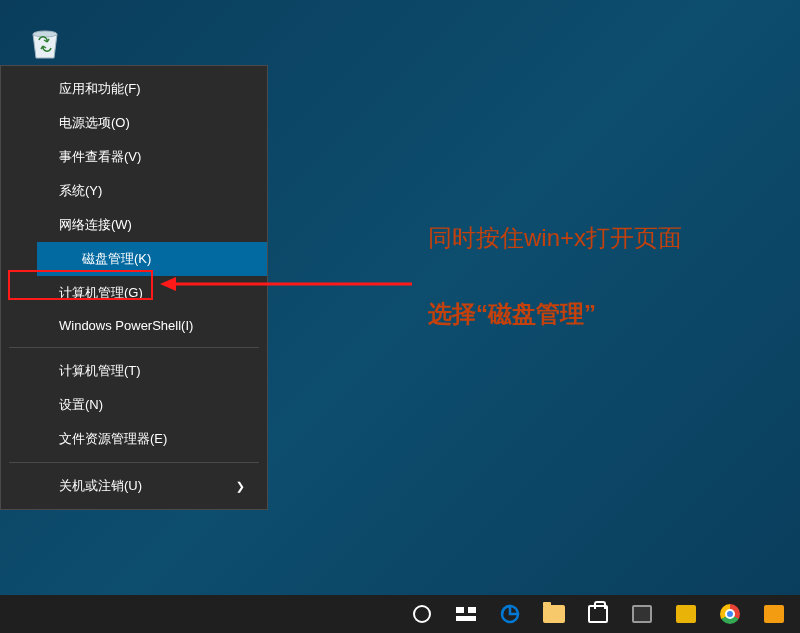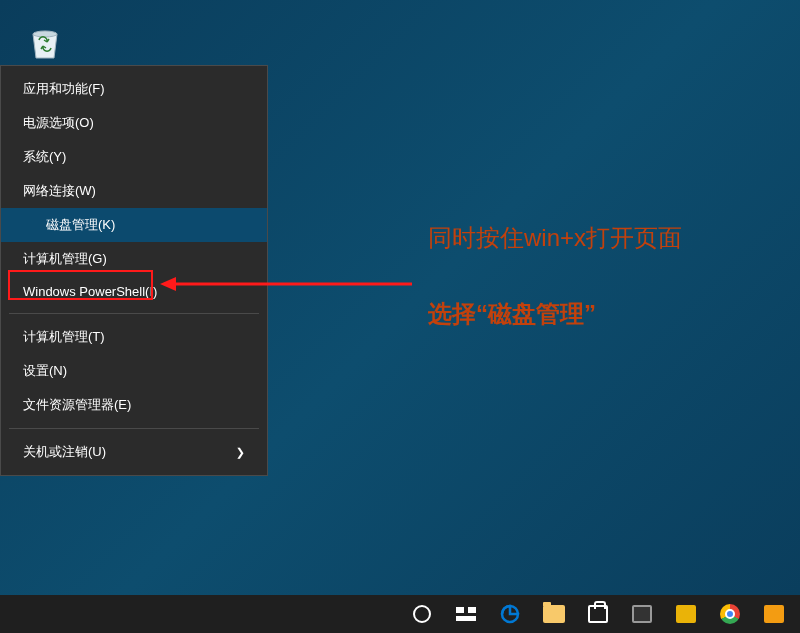--- a/index.html
+++ b/index.html
@@ -23,33 +23,33 @@
     .recycle-bin-svg { display: block; margin: 0 auto 2px; }
     .winx-menu {
       position: absolute;
       top: 65px;
       left: 0;
       width: 268px;
       background: #2b2b2b;
       border: 1px solid #4a4a4a;
       padding: 4px 0;
     }
-    .menu-group { padding: 2px 0; }
+    .menu-group { padding: 2px 0; margin-left: 36px; }
     .menu-sep { height: 1px; background: #4a4a4a; margin: 4px 8px; }
     .menu-item {
       color: #ffffff;
       font-size: 13px;
       padding: 8px 22px;
       cursor: default;
       position: relative;
       display: flex;
       justify-content: space-between;
       align-items: center;
     }
-    .menu-item.hover { background: #0c4a6e; padding-left: 45px; }
+    .menu-item.hover { background: #0369a1; padding-left: 45px; }
     .chevron { color: #fff; font-size: 11px; }
     .highlight-box {
       position: absolute;
       border: 2px solid #ff1a1a;
       pointer-events: none;
       top: 270px;
       left: 8px;
       width: 145px;
       height: 30px;
     }
@@ -119,20 +119,23 @@
 
 <div class="winx-menu">
   <div class="menu-group">
     <div class="menu-item">
         <span>应用和功能(F)</span>
       </div>
     <div class="menu-item">
         <span>电源选项(O)</span>
       </div>
     <div class="menu-item">
+        <span>事件查看器(V)</span>
+      </div>
+    <div class="menu-item">
         <span>系统(Y)</span>
       </div>
     <div class="menu-item">
         <span>网络连接(W)</span>
       </div>
     <div class="menu-item hover">
         <span>磁盘管理(K)</span>
       </div>
     <div class="menu-item">
         <span>计算机管理(G)</span>

